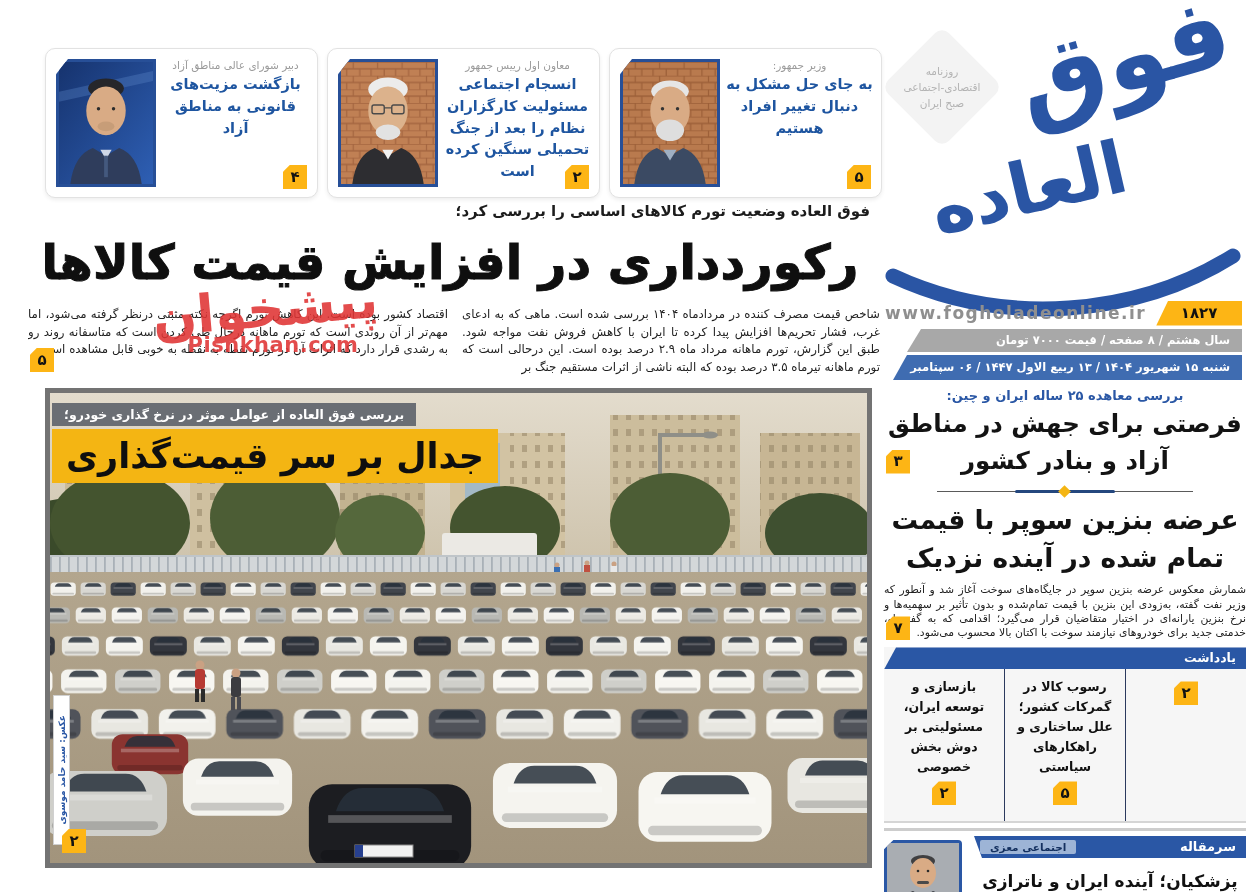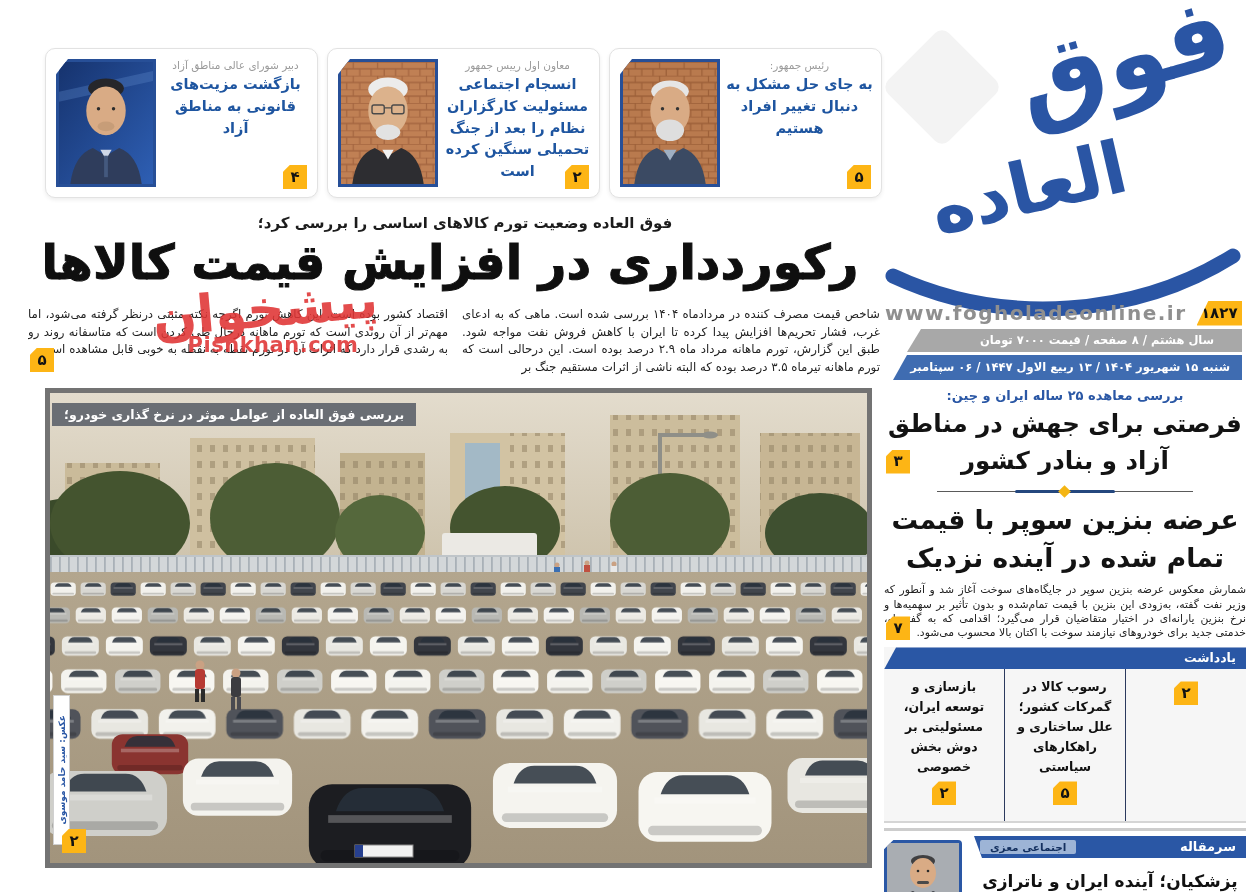--- a/index.html
+++ b/index.html
@@ -27,32 +27,32 @@
   .tagline-text{position:absolute;left:2px;top:64px;width:110px;text-align:center;font-size:10.5px;
                 color:#b3b3b3;line-height:1.5;}
   .tagline-text span{display:block;}
   .logo-part1{position:absolute;right:14px;top:8px;font-size:100px;font-weight:bold;color:#2a55a4;
               transform:rotate(-16deg);line-height:1;}
   .logo-part2{position:absolute;right:118px;top:152px;font-size:72px;font-weight:bold;color:#2a55a4;
               transform:rotate(-13deg);line-height:1;}
   .logo-swoosh{position:absolute;left:0;top:248px;}
   .url-row{position:absolute;top:300px;left:0;right:4px;height:26px;display:flex;direction:ltr;
            justify-content:flex-end;align-items:center;gap:10px;}
-  .url{font-size:20px;font-weight:bold;letter-spacing:1.5px;color:#8f8f8f;}
+  .url{font-size:17px;font-weight:bold;letter-spacing:1.5px;color:#8f8f8f;}
   .issue-box{width:104px;height:25px;background:#fdb515;color:#111;font-weight:bold;font-size:15px;
              display:flex;align-items:center;justify-content:center;
              clip-path:polygon(12px 0,100% 0,100% 100%,0 100%);}
   .info-bar{position:absolute;top:329px;left:22px;right:4px;height:23px;background:#a8a8a8;color:#fff;
-            font-size:11.5px;font-weight:bold;line-height:23px;text-align:right;padding-right:28px;
+            font-size:11.5px;font-weight:bold;line-height:23px;text-align:right;padding-right:12px;
             box-sizing:border-box;clip-path:polygon(14px 0,100% 0,100% 100%,0 100%);}
   .date-bar{position:absolute;top:355px;left:8px;right:4px;height:25px;background:#3f6cb1;color:#fff;
             font-size:11.5px;font-weight:bold;line-height:25px;text-align:right;padding-right:12px;
             box-sizing:border-box;clip-path:polygon(14px 0,100% 0,100% 100%,0 100%);}
   
-  .lead-kicker{position:absolute;top:214px;left:60px;width:810px;text-align:center;font-size:15px;
+  .lead-kicker{position:absolute;top:202px;left:60px;width:810px;text-align:right;font-size:15px;
                font-weight:bold;color:#1c1c1c;direction:rtl;}
   .lead-headline{position:absolute;top:234px;left:20px;width:860px;text-align:center;font-size:48px;
                  font-weight:bold;color:#0f0f0f;direction:rtl;white-space:nowrap;-webkit-text-stroke:1px #0f0f0f;}
   .lead-body{position:absolute;top:306px;width:418px;height:74px;overflow:hidden;font-size:11.8px;
              line-height:1.5;text-align:justify;direction:rtl;color:#1f1f1f;}
   .lead-body.right{left:462px;}
   .lead-body.left{left:28px;width:420px;}
   .lead-badge{position:absolute;left:30px;top:348px;}
   
   .watermark{position:absolute;left:168px;top:284px;width:210px;text-align:center;z-index:40;
@@ -128,21 +128,21 @@
           <ellipse cx="50" cy="30" rx="20" ry="11" fill="#e6e6e6"></ellipse>
           <ellipse cx="50" cy="50" rx="21" ry="25" fill="#d9ab85"></ellipse>
           <ellipse cx="50" cy="70" rx="15" ry="11" fill="#dedede"></ellipse>
           <circle cx="42" cy="48" r="1.8" fill="#333"></circle>
             <circle cx="58" cy="48" r="1.8" fill="#333"></circle>
           <path d="M12 125 Q16 95 36 88 L50 96 L64 88 Q84 95 88 125 Z" fill="#3b4a63"></path>
           <polygon points="43,90 57,90 50,101" fill="#9fb0c4"></polygon>
         </svg>
       </div>
       <div class="box-text">
-        <div class="box-kicker">رئیس جمهور:</div>
+        <div class="box-kicker">وزیر جمهور:</div>
         <div class="box-headline">به جای حل مشکل به دنبال تغییر افراد هستیم</div>
       </div>
       <div class="badge box-badge">۵</div>
     </div>
 
     <div class="story-box">
       <div class="box-photo">
         <svg viewBox="0 0 100 125" preserveAspectRatio="none">
           <defs>
               <pattern id="brB" width="26" height="14" patternUnits="userSpaceOnUse">
@@ -192,20 +192,25 @@
       <div class="box-text">
         <div class="box-kicker">دبیر شورای عالی مناطق آزاد</div>
         <div class="box-headline">بازگشت مزیت‌های قانونی به مناطق آزاد</div>
       </div>
       <div class="badge box-badge">۴</div>
     </div>
   </div>
 
   <div class="masthead">
     <div class="tagline-diamond"></div>
+    <div class="tagline-text">
+      <span>روزنامه</span>
+      <span>اقتصادی-اجتماعی</span>
+      <span>صبح ایران</span>
+    </div>
     <div class="logo-part1">فوق</div>
     <div class="logo-part2">العاده</div>
     <svg class="logo-swoosh" width="356" height="72">
       <path d="M8 28 C120 80 252 68 348 8" stroke="#2a55a4" stroke-width="15" fill="none" stroke-linecap="round"></path>
     </svg>
     <div class="url-row">
       <span class="url">www.fogholadeonline.ir</span>
       <span class="issue-box">۱۸۲۷</span>
     </div>
     <div class="info-bar">سال هشتم / ۸ صفحه / قیمت ۷۰۰۰ تومان</div>
@@ -342,20 +347,21 @@
       <use href="#car" x="-10" y="360" width="130" height="89" fill="#cfcfca"></use>
       <use href="#car" x="130" y="350" width="115" height="78" fill="#f4f3ee"></use>
       <use href="#car" x="440" y="352" width="130" height="89" fill="#f5f4ef"></use>
       <use href="#car" x="585" y="360" width="140" height="95" fill="#f7f6f1"></use>
       <use href="#car" x="735" y="350" width="110" height="75" fill="#e8e7e1"></use>
       <use href="#car" x="255" y="368" width="170" height="116" fill="#1c1d21"></use>
       <rect x="305" y="452" width="58" height="12" fill="#f2f2f2" stroke="#8a8a8a" stroke-width="1"></rect>
       <rect x="305" y="452" width="8" height="12" fill="#27408f"></rect>
     </svg>
     <div class="photo-kicker">بررسی فوق العاده از عوامل موثر در نرخ گذاری خودرو؛</div>
+    <div class="photo-headline">جدال بر سر قیمت‌گذاری</div>
     <div class="photo-credit">
       <span>عکس: سید حامد موسوی</span>
     </div>
     <div class="badge photo-badge">۲</div>
   </div>
 
   <div class="right-col">
 
     <div class="rc-kicker">بررسی معاهده ۲۵ ساله ایران و چین:</div>
     <div class="rc-headline1">

